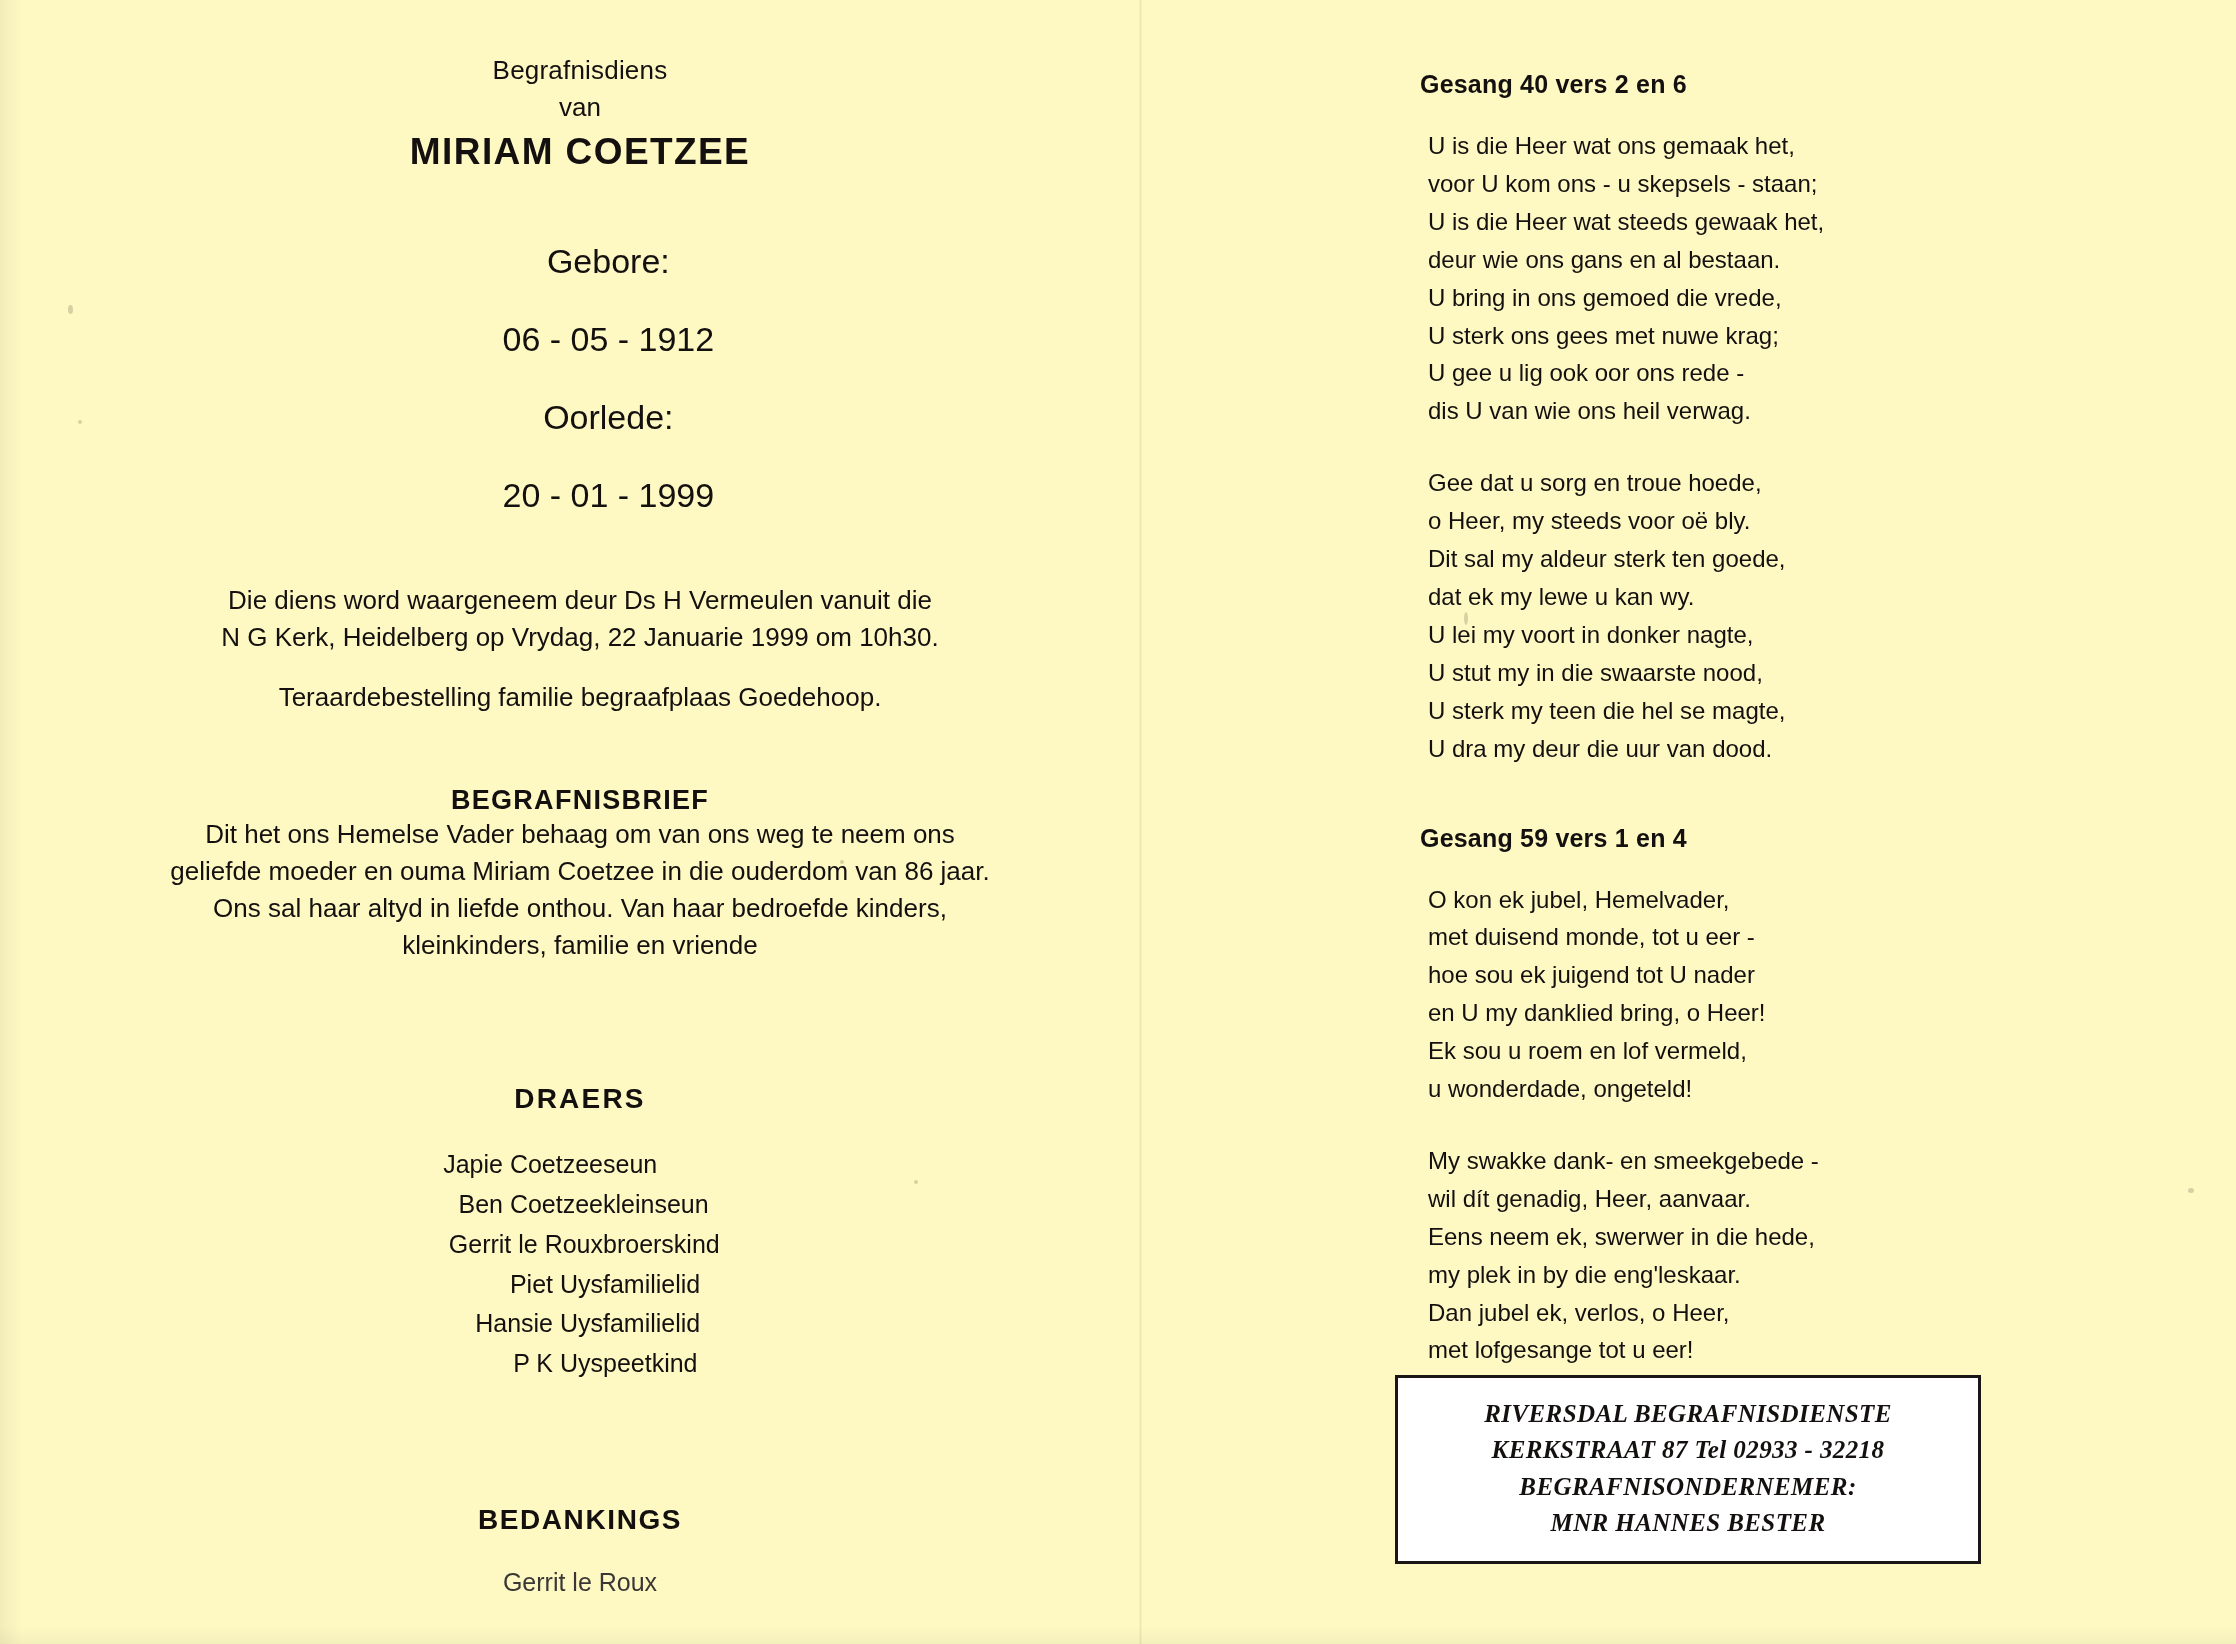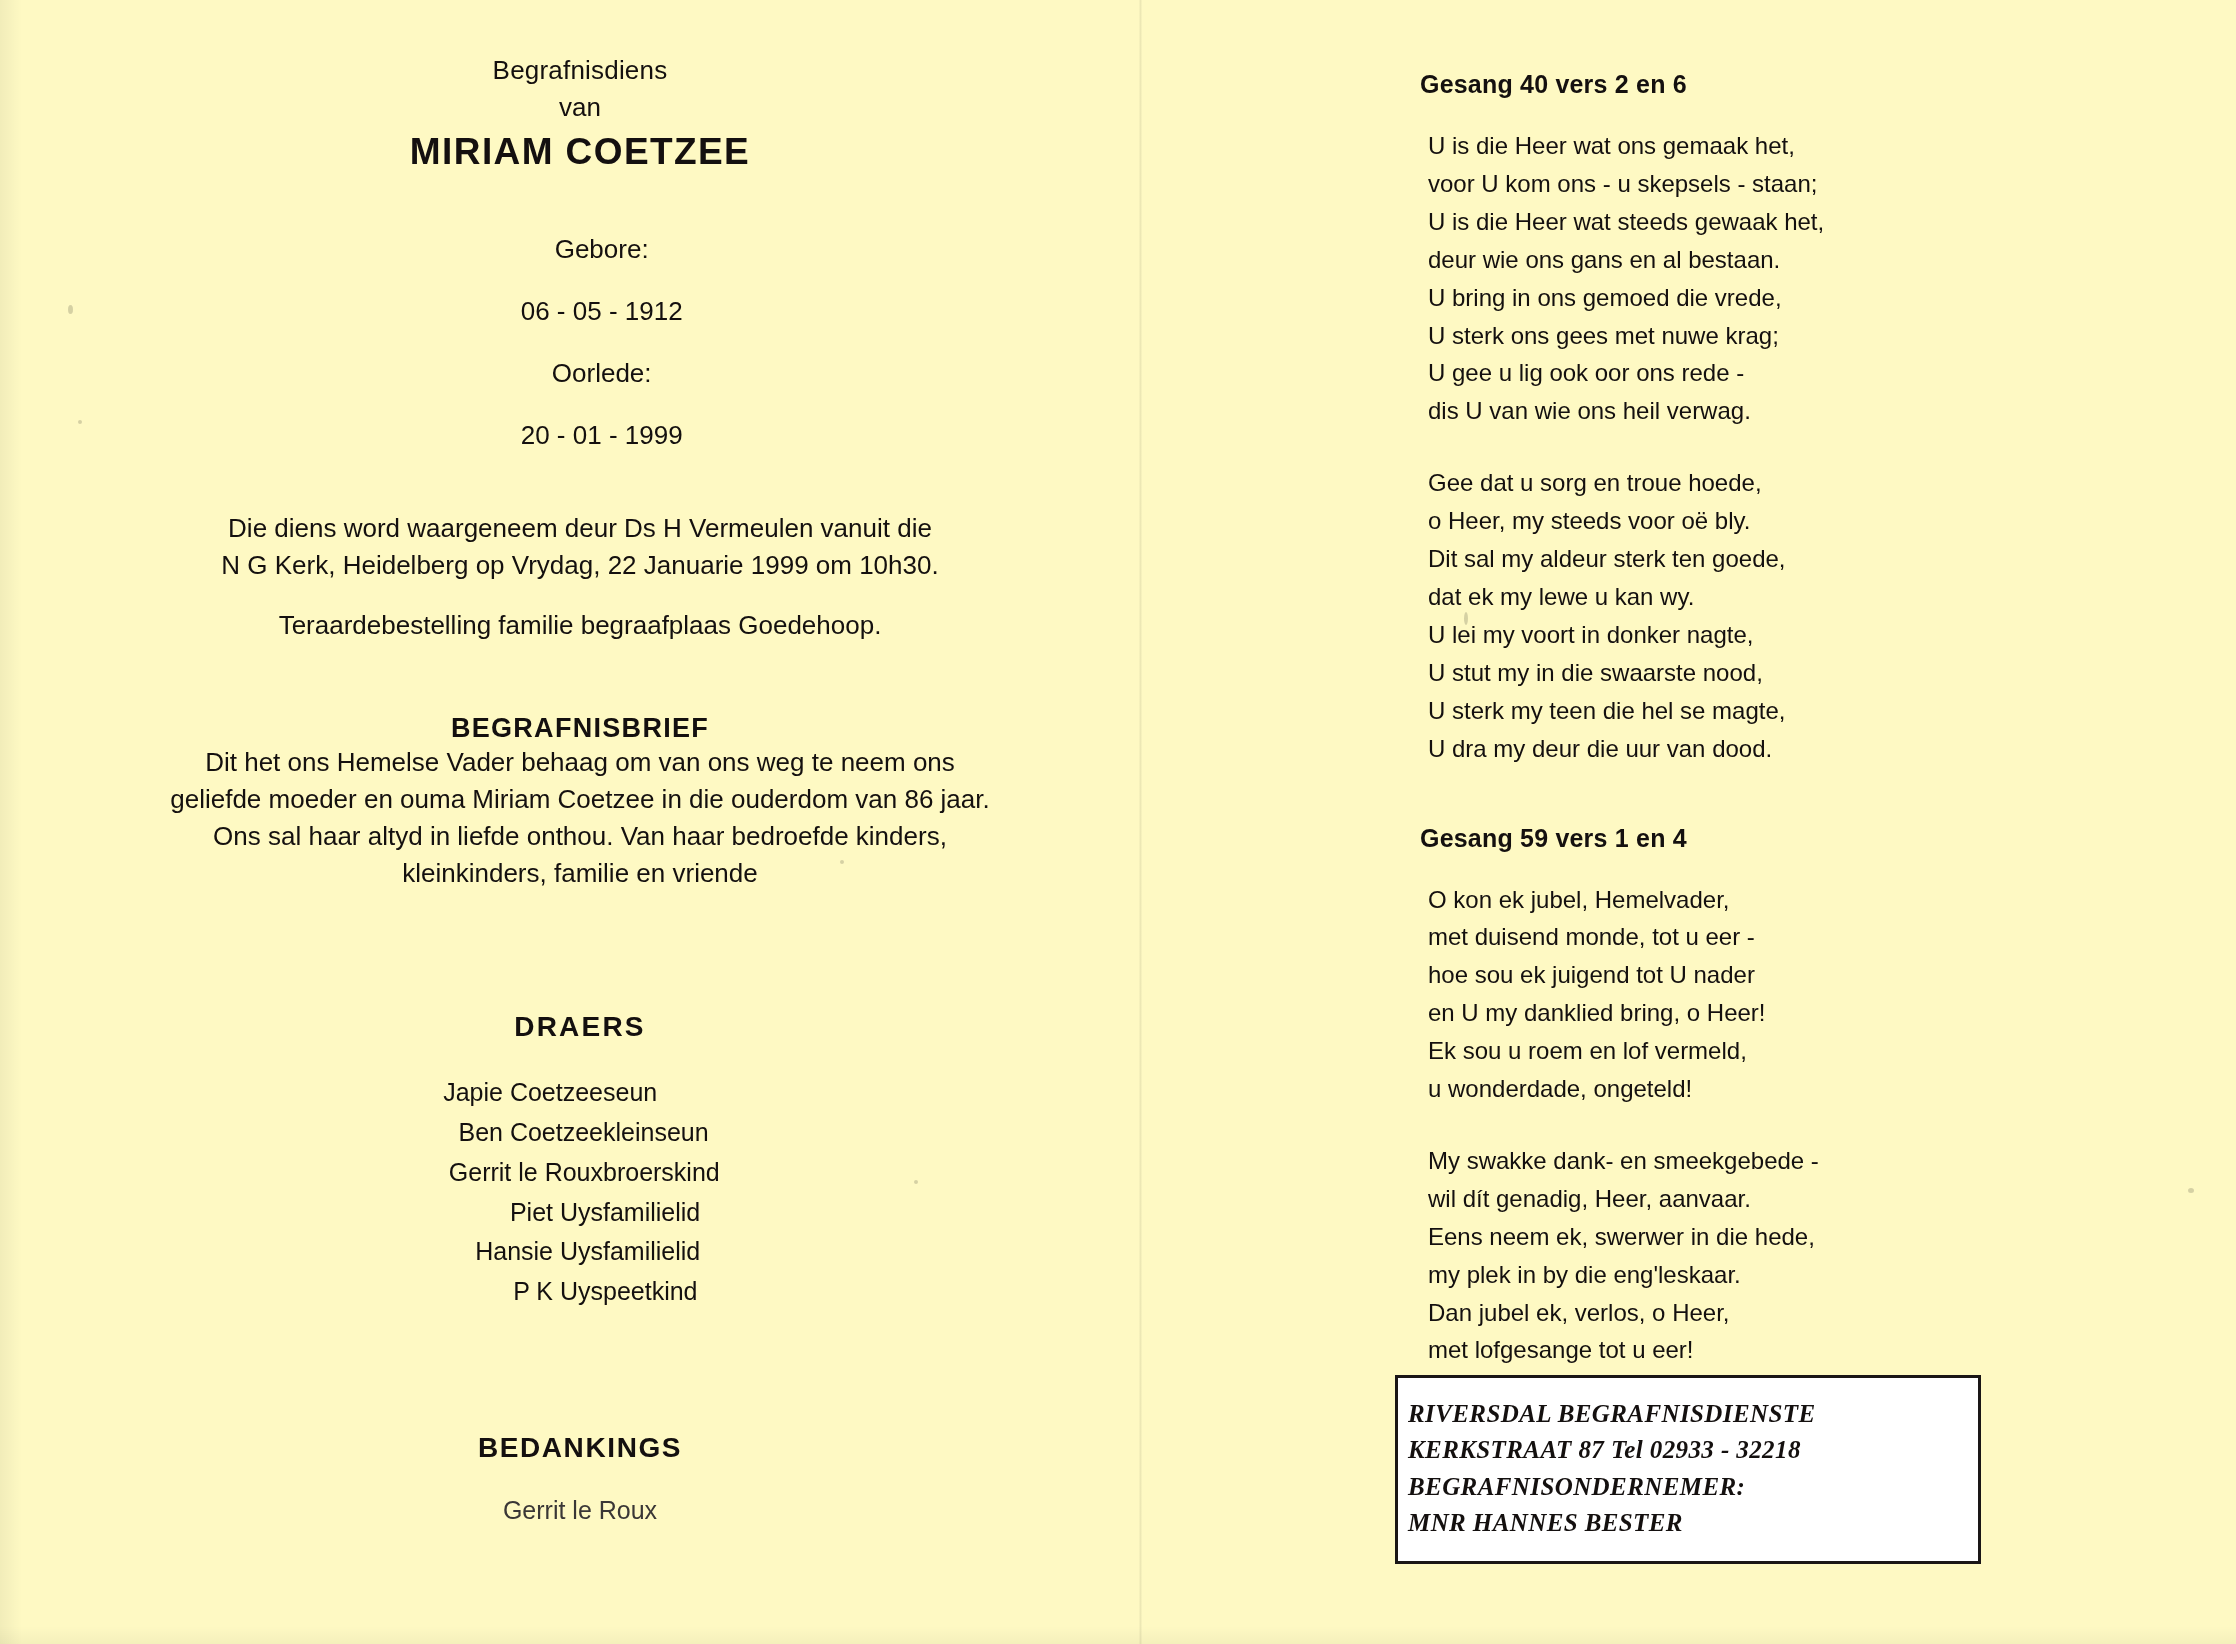--- a/index.html
+++ b/index.html
@@ -65,21 +65,21 @@
     font-size: 26px;
     margin-bottom: 8px;
   }
   .deceased-name {
     font-size: 37px;
     font-weight: bold;
     letter-spacing: 1.4px;
     margin-bottom: 30px;
   }
   .dates-row {
-    font-size: 26px;
+    font-size: 34px;
     margin-bottom: 28px;
     white-space: pre;
   }
   .dates-gap { display: inline-block; width: 74px; }
 
   .svc-detail {
     font-size: 26px;
     line-height: 1.55;
     margin-bottom: 26px;
   }
@@ -152,21 +152,21 @@
   }
   .hymn-group { margin-bottom: 56px; }
 
   .funeral-box {
     position: absolute;
     left: 1395px;
     top: 1375px;
     width: 560px;
     border: 3px solid #1a1616;
     padding: 18px 10px 20px 10px;
-    text-align: left;
+    text-align: center;
     font-family: "Liberation Serif", serif;
     font-style: italic;
     font-weight: bold;
     font-size: 25px;
     line-height: 1.45;
     letter-spacing: 0.4px;
     background: #ffffff;
   }
   .speck {
     position: absolute;

